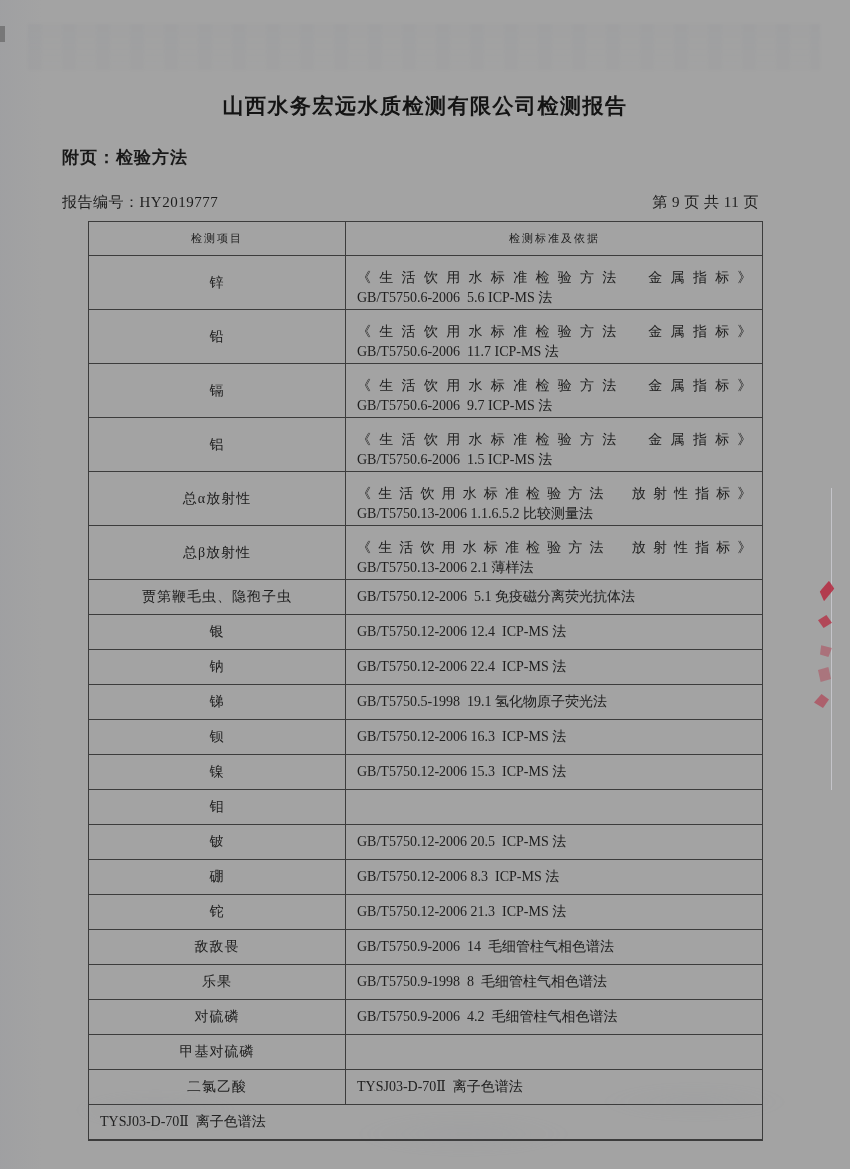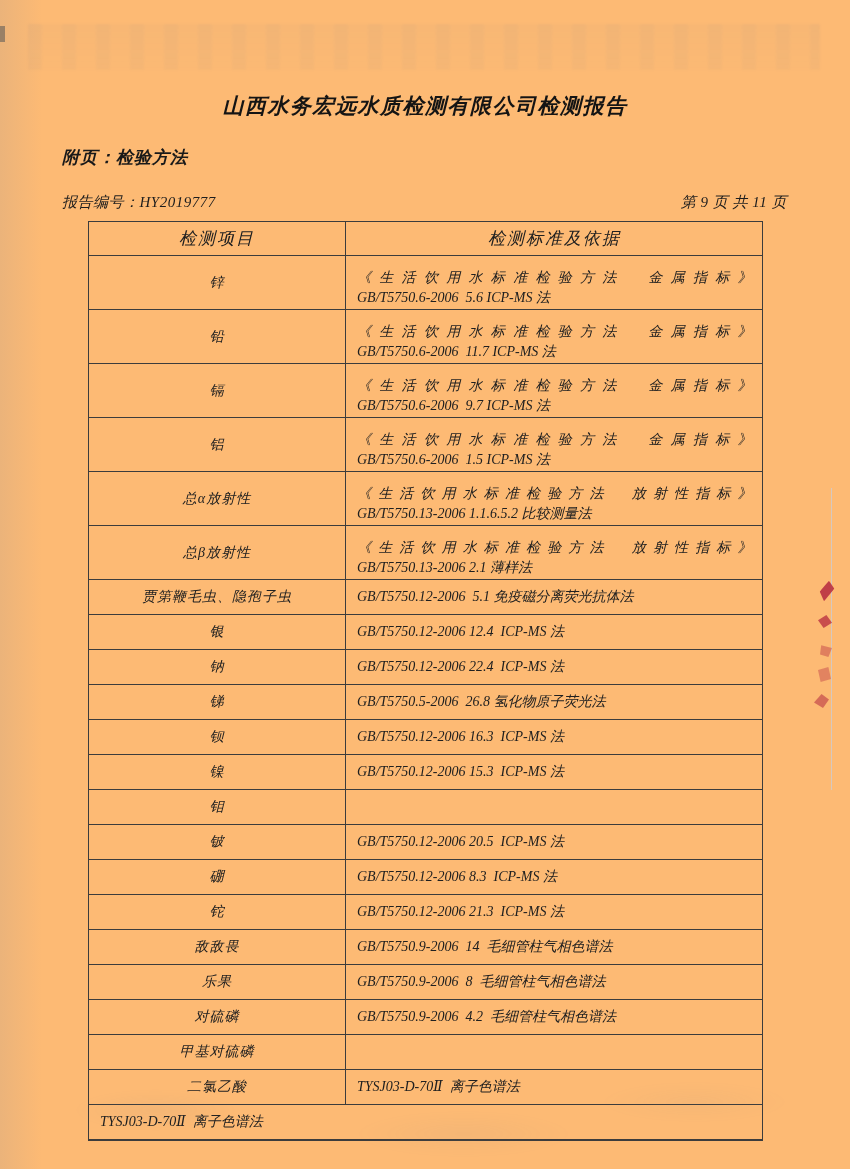--- a/index.html
+++ b/index.html
@@ -4,21 +4,21 @@
 <style>
   html,body{margin:0;padding:0;}
   body{
     width:850px;height:1169px;
     background:#ffffff;
     font-family:"Liberation Serif","DejaVu Serif",serif;
     color:#1c1c1c;
     position:relative;
     overflow:hidden;
   }
-  .page{position:absolute;inset:0;background:#fdba74;font-style:italic;}
+  .page{position:absolute;inset:0;background:#a3a3a3;}
 
   
   .edge-left{position:absolute;left:0;top:0;width:42px;height:1169px;
     background:linear-gradient(to right,rgba(140,143,155,0.16),rgba(140,143,155,0.0));pointer-events:none;}
   .edge-smudge{position:absolute;left:0;top:26px;width:5px;height:16px;background:#555;opacity:.55;}
   .scan-band-top{position:absolute;left:28px;top:24px;width:792px;height:46px;opacity:.5;
     background:
       repeating-linear-gradient(90deg,rgba(110,116,132,.10) 0 14px,rgba(110,116,132,.02) 14px 34px),
       linear-gradient(to bottom,rgba(120,126,140,.06),rgba(120,126,140,0));
     filter:blur(1px);pointer-events:none;}
@@ -36,33 +36,33 @@
   .rm3{left:820px;top:644px;width:12px;height:13px;opacity:.4;clip-path:polygon(10% 10%,100% 30%,70% 100%,0 80%);}
   .rm4{left:818px;top:667px;width:13px;height:15px;opacity:.38;clip-path:polygon(0 20%,80% 0,100% 80%,20% 100%);}
   .rm5{left:814px;top:694px;width:15px;height:14px;opacity:.55;clip-path:polygon(0 60%,50% 0,100% 40%,60% 100%);}
 
   
   .doc-title{
     padding-top:92px;text-align:center;
     font-size:21px;font-weight:bold;letter-spacing:1.5px;color:#141414;
   }
   .appendix{margin:26px 12px 0 62px;font-size:17px;font-weight:bold;letter-spacing:1px;color:#191919;}
-  .meta-line{display:flex;justify-content:space-between;margin:24px 63px 0 62px;
+  .meta-line{display:flex;justify-content:space-between;margin:24px 91px 0 62px;
     font-size:15px;color:#1d1d1d;letter-spacing:.5px;}
 
   
   .tbl{margin:9px 87px 0 88px;width:675px;border:1.6px solid #3c3c3c;box-sizing:border-box;
        border-bottom-width:2px;font-size:14px;color:#202020;}
   .trow{display:flex;border-bottom:1.4px solid #3c3c3c;box-sizing:border-box;}
   .trow:last-child{border-bottom:none;}
   .cell{box-sizing:border-box;display:flex;flex-direction:column;justify-content:center;}
   .cell.item{width:257px;border-right:1.4px solid #3c3c3c;text-align:center;align-items:center;
              letter-spacing:1px;}
   .cell.standard{flex:1;padding:2px 10px 2px 11px;align-items:flex-start;}
-  .hrow .cell{min-height:33px;text-align:center;align-items:center;font-size:17px;letter-spacing:2px;}
+  .hrow .cell{min-height:33px;text-align:center;align-items:center;font-size:11px;letter-spacing:2px;}
   .drow .cell{min-height:34px;}
   .drow.two .cell{min-height:43px;}
   .std-line{white-space:pre-wrap;line-height:19.5px;width:100%;}
   .std-line.justified{text-align:justify;text-align-last:justify;letter-spacing:.5px;margin-top:10px;}
 </style>
 </head>
 <body>
 
 <div class="page">
 
@@ -155,21 +155,21 @@
     <div class="trow drow">
       <div class="cell item">钠</div>
       <div class="cell standard">
             <div class="std-line">GB/T5750.12-2006 22.4  ICP-MS 法</div>
           </div>
     </div>
 
     <div class="trow drow">
       <div class="cell item">锑</div>
       <div class="cell standard">
-            <div class="std-line">GB/T5750.5-2006  26.8 氢化物原子荧光法</div>
+            <div class="std-line">GB/T5750.5-1998  19.1 氢化物原子荧光法</div>
           </div>
     </div>
 
     <div class="trow drow">
       <div class="cell item">钡</div>
       <div class="cell standard">
             <div class="std-line">GB/T5750.12-2006 16.3  ICP-MS 法</div>
           </div>
     </div>
 
@@ -208,21 +208,21 @@
     <div class="trow drow">
       <div class="cell item">敌敌畏</div>
       <div class="cell standard">
             <div class="std-line">GB/T5750.9-2006  14  毛细管柱气相色谱法</div>
           </div>
     </div>
 
     <div class="trow drow">
       <div class="cell item">乐果</div>
       <div class="cell standard">
-            <div class="std-line">GB/T5750.9-2006  8  毛细管柱气相色谱法</div>
+            <div class="std-line">GB/T5750.9-1998  8  毛细管柱气相色谱法</div>
           </div>
     </div>
 
     <div class="trow drow">
       <div class="cell item">对硫磷</div>
       <div class="cell standard">
             <div class="std-line">GB/T5750.9-2006  4.2  毛细管柱气相色谱法</div>
           </div>
     </div>
 

